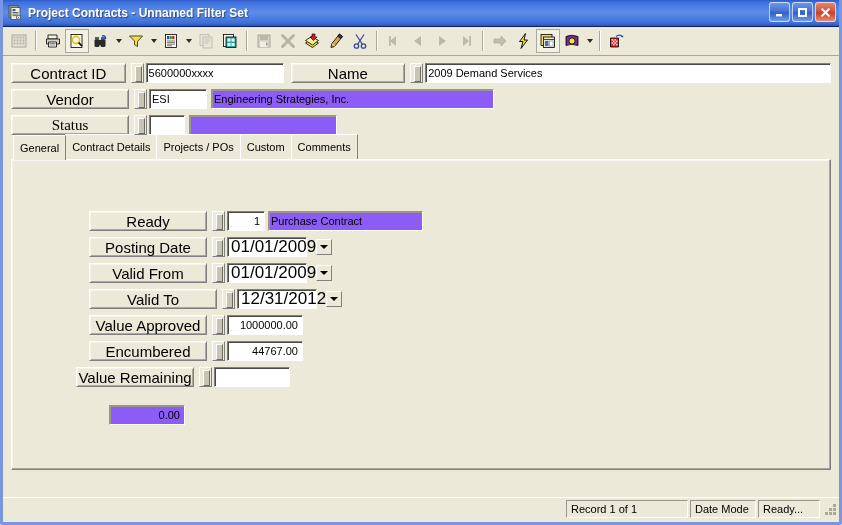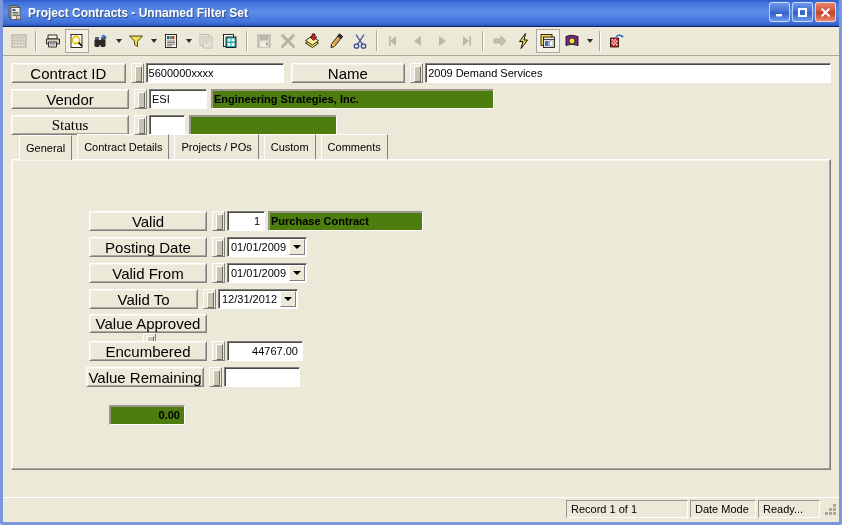--- a/index.html
+++ b/index.html
@@ -111,39 +111,37 @@
     height: 20px; box-sizing: border-box;
     background: #FFFFFF;
     border: 1px solid; border-color: #808080 #FFFFFF #FFFFFF #808080;
     box-shadow: inset 1px 1px 0 #4A4A44;
     display:flex; align-items:center;
     padding: 0 2px;
     font-size: 11px; color:#000;
     overflow:hidden; white-space:nowrap;
   }
   .tfield.ro {
-    background: #4d7c0f;
+    background: #8b5cf6;
     box-shadow: inset 1px 1px 0 #9A968A;
     border-color: #9A968A #FFFFFF #FFFFFF #9A968A;
-    font-weight: bold;
   }
   .tfield.num { justify-content: flex-end; padding-right: 4px; }
 
   
   #tabstrip { margin-top: 4px; display:flex; align-items:flex-end; height: 19px; padding-left: 2px; }
   .tab {
     height: 18px; box-sizing: border-box;
     padding: 12px 6px;
     display:flex; align-items:center;
     font-size: 11px; color:#000;
     background: #ECE9D8;
     border: 1px solid; border-color:#FFFFFF #808080 #ACA899 #FFFFFF;
     border-bottom: none;
     margin-right: -1px;
-    margin-left: 6px;
   }
   .tab.active {
     height: 20px;
     background: #ECE9D8;
     border-color: #FFFFFF #808080 transparent #FFFFFF;
     position: relative; z-index: 3;
     margin-bottom: -1px;
   }
   #tabpanel {
     position: relative;
@@ -158,21 +156,21 @@
   .det-row { display:flex; align-items:center; height: 22px; position:absolute; }
 
   
   .combo {
     height: 20px; box-sizing:border-box;
     background:#FFFFFF;
     border: 1px solid; border-color:#808080 #FFFFFF #FFFFFF #808080;
     box-shadow: inset 1px 1px 0 #4A4A44;
     display:flex; align-items:center; justify-content:space-between;
     padding-left: 3px;
-    font-size: 11px;
+    font-size: 17px;
   }
   .combo .arrow {
     width: 16px; height: 16px; margin-right:1px;
     box-sizing:border-box;
     background:#ECE9D8;
     border:1px solid; border-color:#FFFFFF #808080 #808080 #FFFFFF;
     display:flex;align-items:center;justify-content:center;
     flex:0 0 auto;
   }
   .combo .arrow i { width:0;height:0;border-left:4px solid transparent;border-right:4px solid transparent;border-top:4px solid #000; display:block;}
@@ -485,21 +483,21 @@
       <div class="tab active">General</div>
       <div class="tab">Contract Details</div>
       <div class="tab">Projects / POs</div>
       <div class="tab">Custom</div>
       <div class="tab">Comments</div>
     </div>
 
     <div id="tabpanel">
 
       <div class="det-row" style="left:77px; top:50px;">
-        <div class="lblbtn" style="width:118px;">Valid</div>
+        <div class="lblbtn" style="width:118px;">Ready</div>
         <div class="navbtn"></div>
         <div class="tfield num" style="width:38px;">1</div>
         <div class="tfield ro" style="width:155px; margin-left:3px;">Purchase Contract</div>
       </div>
 
       <div class="det-row" style="left:77px; top:76px;">
         <div class="lblbtn" style="width:118px;">Posting Date</div>
         <div class="navbtn"></div>
         <div class="combo" style="width:80px;">
           <span>01/01/2009</span>
@@ -514,43 +512,43 @@
         <div class="navbtn"></div>
         <div class="combo" style="width:80px;">
           <span>01/01/2009</span>
           <span class="arrow">
               <i></i>
             </span>
         </div>
       </div>
 
       <div class="det-row" style="left:77px; top:128px;">
-        <div class="lblbtn" style="width:109px;">Valid To</div>
+        <div class="lblbtn" style="width:128px;">Valid To</div>
         <div class="navbtn"></div>
         <div class="combo" style="width:80px;">
           <span>12/31/2012</span>
           <span class="arrow">
               <i></i>
             </span>
         </div>
       </div>
 
-      <div class="det-row" style="left:77px; top:154px;flex-direction:column;">
+      <div class="det-row" style="left:77px; top:154px;">
         <div class="lblbtn" style="width:118px;">Value Approved</div>
         <div class="navbtn"></div>
         <div class="tfield num" style="width:76px;">1000000.00</div>
       </div>
 
       <div class="det-row" style="left:77px; top:180px;">
         <div class="lblbtn" style="width:118px;">Encumbered</div>
         <div class="navbtn"></div>
         <div class="tfield num" style="width:76px;">44767.00</div>
       </div>
 
-      <div class="det-row" style="left:74px; top:206px;">
+      <div class="det-row" style="left:64px; top:206px;">
         <div class="lblbtn" style="width:118px;">Value Remaining</div>
         <div class="navbtn"></div>
         <div class="tfield num" style="width:76px;"></div>
       </div>
 
       <div class="det-row" style="left:77px; top:244px;">
         <div class="tfield ro num" style="width:76px; margin-left:20px;">0.00</div>
       </div>
 
     </div>

